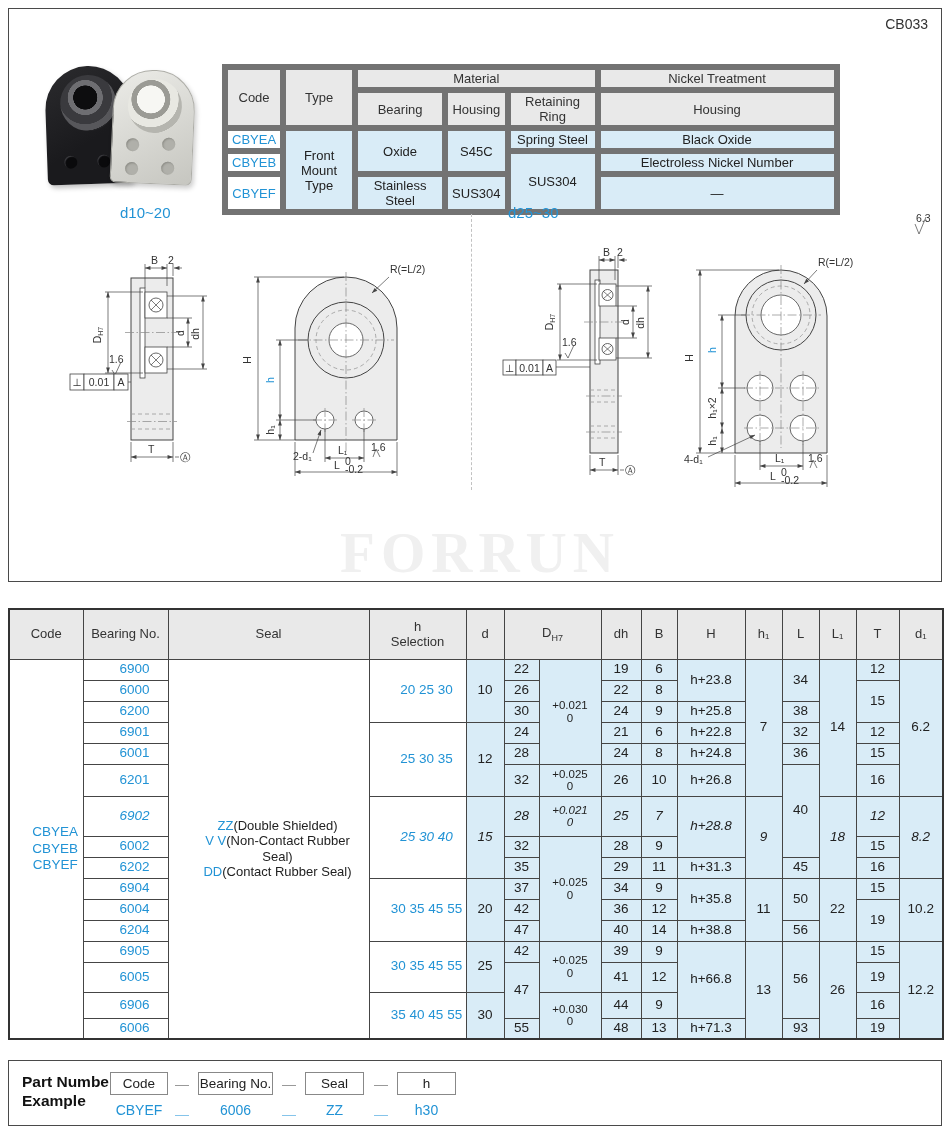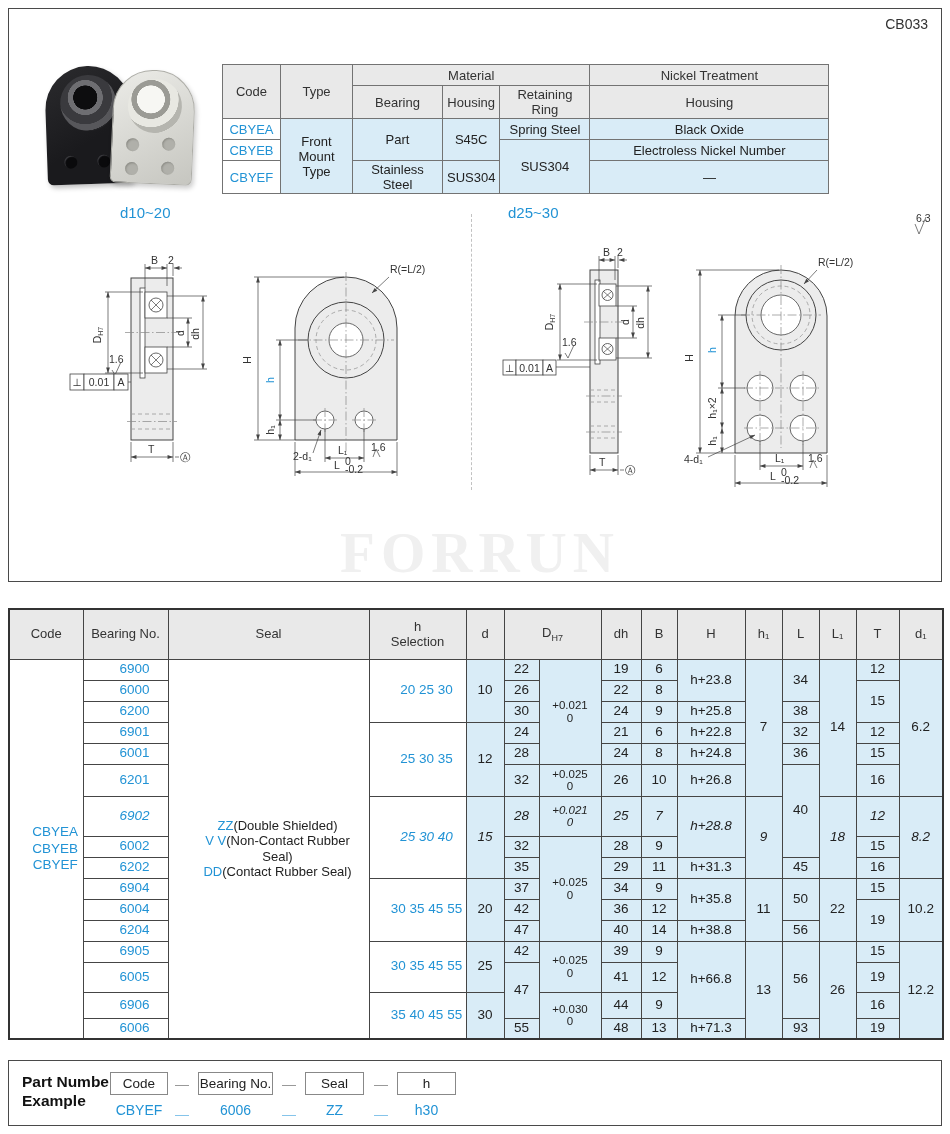--- a/index.html
+++ b/index.html
@@ -21,21 +21,21 @@
   .pb-hole { position:absolute; width:13px; height:13px; border-radius:50%; background:#0a0a0c; bottom:16px; box-shadow:inset 1px 1px 1px #3c3c40; }
   .photo-silver { left:112px; top:70px; width:82px; height:114px; background:linear-gradient(150deg,#ecece8,#c6c6c0);
     border:1px solid #adada7; border-radius:40px 40px 6px 6px; transform:rotate(2.5deg); box-shadow:2px 3px 5px rgba(0,0,0,.2); }
   .ps-bear { position:absolute; left:14px; top:8px; width:54px; height:54px; border-radius:50%;
     background:radial-gradient(circle at 42% 38%, #f7f7f3 0 30%, #9b9b95 31% 42%, #e8e8e2 43% 60%, #b5b5af 61% 74%, #d8d8d2 75%); }
   .ps-hole { position:absolute; width:13px; height:13px; border-radius:50%; background:#b0b0aa; box-shadow:inset 1px 1px 2px #8d8d87; }
 
   
   table.spec { position:absolute; left:222px; top:64px; border-collapse:collapse; table-layout:fixed;
     font-size:13px; border:1.5px solid #444; }
-  .spec th, .spec td { border:1px solid #737373; text-align:center; vertical-align:middle; font-weight:400; padding:1px 4px; }
+  .spec th, .spec td { border:6px solid #737373; text-align:center; vertical-align:middle; font-weight:400; padding:1px 4px; }
   .spec th { background:#e9e9e9; height:21px; color:#333; }
   .spec td { background:#d9ecf7; height:21px; }
   .spec td.codecell { background:#fff; color:#2293d5; }
 
   
   .watermark { left:290px; top:520px; width:380px; text-align:center; font-size:57px; font-weight:bold;
     letter-spacing:6px; color:#f0f0f0; font-family:Liberation Serif, serif; }
   .notes { left:700px; top:506px; font-size:13px; color:#333; line-height:1.25; white-space:pre-line; }
 
   
@@ -119,21 +119,21 @@
     <tr>
       <th>Bearing</th>
       <th>Housing</th>
       <th>Retaining Ring</th>
       <th>Housing</th>
     </tr>
     <tr>
       <td class="codecell">CBYEA</td>
       <td rowspan="3" style="white-space:pre-line">Front
 Mount Type</td>
-      <td rowspan="2">Part</td>
+      <td rowspan="2">Oxide</td>
       <td rowspan="2">S45C</td>
       <td>Spring Steel</td>
       <td>Black Oxide</td>
     </tr>
     <tr>
       <td class="codecell">CBYEB</td>
       <td rowspan="2">SUS304</td>
       <td>Electroless Nickel Number</td>
     </tr>
     <tr>

